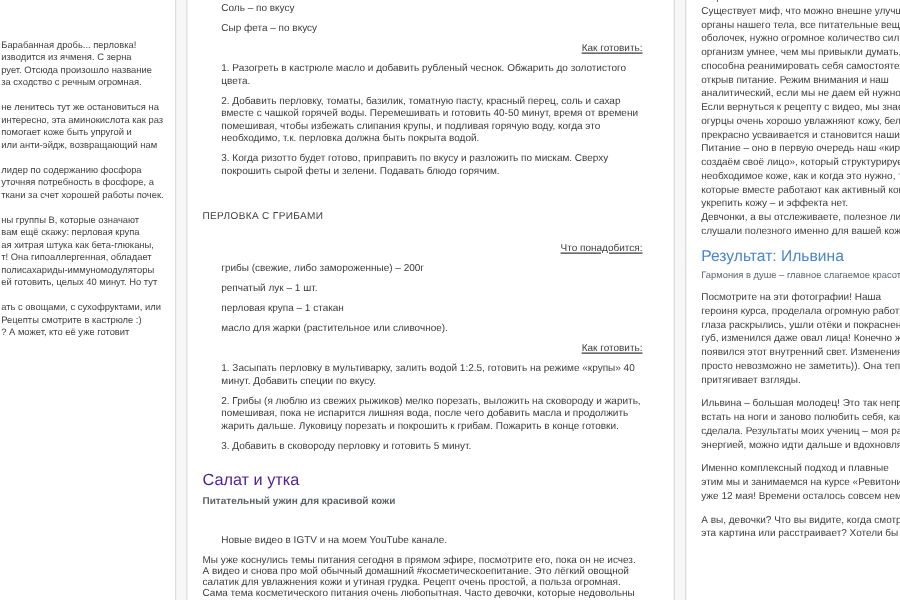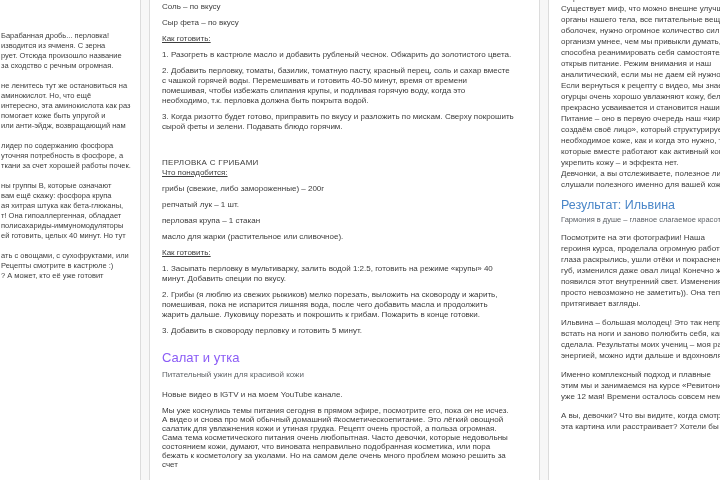--- a/index.html
+++ b/index.html
@@ -18,57 +18,56 @@
   .page-mid   { left:149px;  width:391px; }
   .page-right { left:548px;  width:420px; }
 
   
   .lp-content { margin-top:43px; padding-left:261px; }
   .lp-line { font-size:7.5px; line-height:10px; white-space:nowrap; color:#414141; }
   .lp-gap  { height:10px; }
 
   
   .mp-content { padding:14px 25px 0 12px; }
-  .mp-para  { font-size:8px; line-height:10px; margin:0 0 6px 0; }
+  .mp-para  { font-size:8px; line-height:10px; margin:0 0 6px 15px; }
   .mp-tight { font-size:8px; line-height:9px;  margin:0 0 4px 0; }
-  .mp-label { font-size:8px; line-height:10px; margin:0 0 6px 0; text-decoration:underline; }
-  .mp-caps  { font-size:8px; line-height:10px; margin:26px 0 0 0; letter-spacing:0.3px; }
-  .mp-h2    { font-size:13px; line-height:15px; margin:14px 0 5px 0; color:#8b5cf6; font-weight:normal; }
-  .mp-sub   { font-size:8px; line-height:10px; margin:0 0 10px 0; color:#5f6368; }
+  .mp-label { font-size:8px; line-height:10px; margin:0 0 6px 0; text-decoration:underline;text-align:right; }
+  .mp-caps  { font-size:8px; line-height:10px; margin:26px 0 16px 0; letter-spacing:0.3px; }
+  .mp-h2    { font-size:13px; line-height:15px; margin:14px 0 5px 0; color:#4c1d95; font-weight:normal; }
+  .mp-sub   { font-size:8px; line-height:10px; margin:0 0 21px 0; color:#5f6368;font-weight:bold; }
 
   
   .rp-content { padding:4px 0 0 12px; }
   .rp-line { font-size:8px; line-height:11px; white-space:nowrap; color:#414141; }
   .rp-gap  { height:8px; }
   .rp-h2   { font-size:12.5px; line-height:15px; margin:8px 0 2px 0; color:#4a86c8; white-space:nowrap; }
   .rp-sub  { font-size:7.5px; line-height:10px; margin:0 0 7px 0; color:#5f6368; white-space:nowrap; }
 </style>
 </head>
 <body>
 
 <div>
   <div class="page page-left">
     <div class="lp-content" id="left-lines">
         <div class="lp-line">Барабанная дробь... перловка!</div>
         <div class="lp-line">изводится из ячменя. С зерна</div>
         <div class="lp-line">рует. Отсюда произошло название</div>
         <div class="lp-line">за сходство с речным огромная.</div>
         <div class="lp-gap"></div>
         <div class="lp-line">не ленитесь тут же остановиться на</div>
-        <div class="lp-line">аминокислот. Но, что ещё</div>
         <div class="lp-line">интересно, эта аминокислота как раз</div>
         <div class="lp-line">помогает коже быть упругой и</div>
         <div class="lp-line">или анти-эйдж, возвращающий нам</div>
         <div class="lp-gap"></div>
         <div class="lp-line">лидер по содержанию фосфора</div>
         <div class="lp-line">уточняя потребность в фосфоре, а</div>
         <div class="lp-line">ткани за счет хорошей работы почек.</div>
         <div class="lp-gap"></div>
         <div class="lp-line">ны группы В, которые означают</div>
-        <div class="lp-line">вам ещё скажу: фосфора крупа</div>
+        <div class="lp-line">вам ещё скажу: перловая крупа</div>
         <div class="lp-line">ая хитрая штука как бета-глюканы,</div>
         <div class="lp-line">т! Она гипоаллергенная, обладает</div>
         <div class="lp-line">полисахариды-иммуномодуляторы</div>
         <div class="lp-line">ей готовить, целых 40 минут. Но тут</div>
         <div class="lp-gap"></div>
         <div class="lp-line">ать с овощами, с сухофруктами, или</div>
         <div class="lp-line">Рецепты смотрите в кастрюле :)</div>
         <div class="lp-line">? А может, кто её уже готовит</div>
       </div>
   </div>

